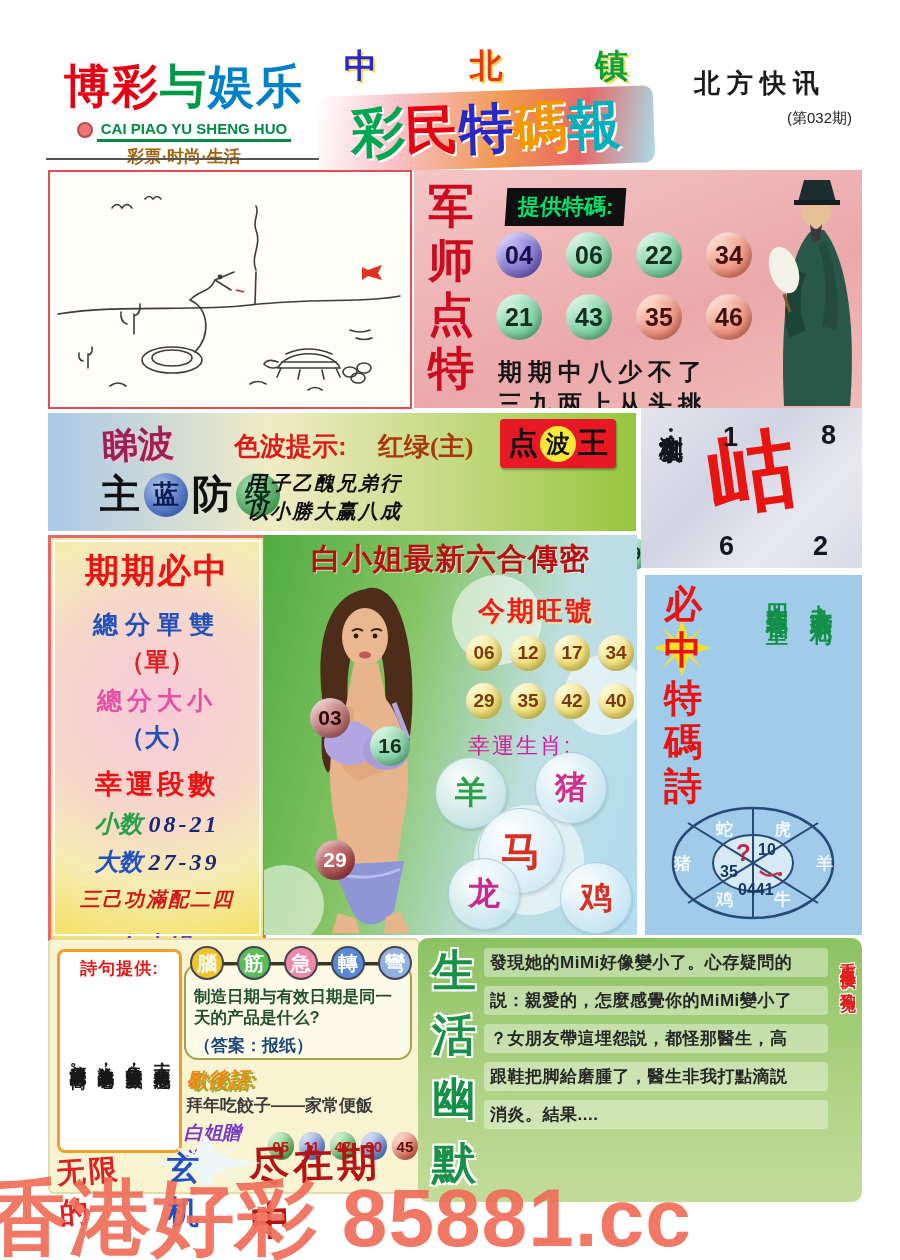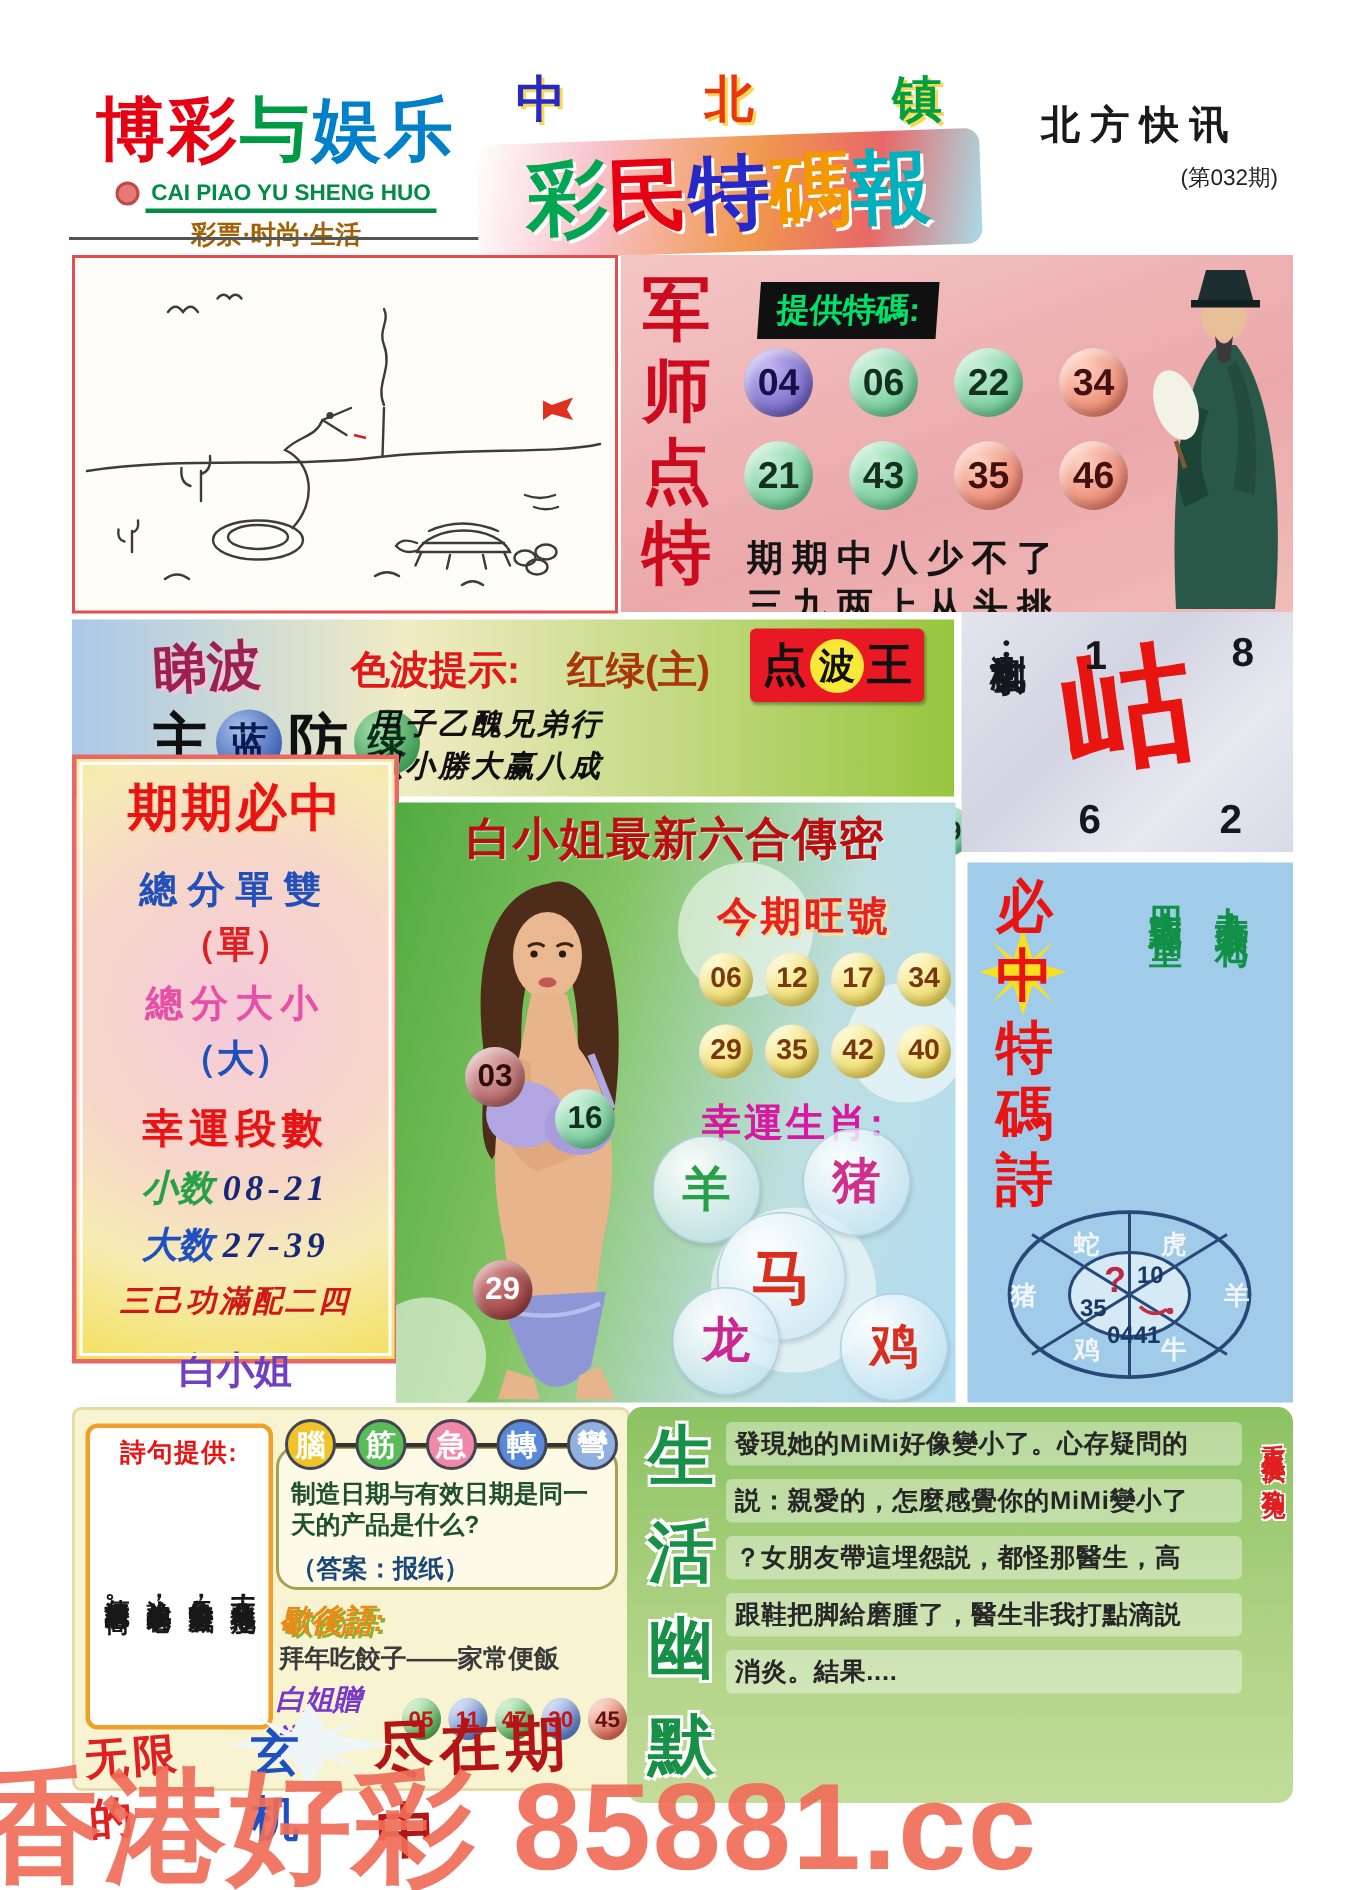--- a/index.html
+++ b/index.html
@@ -63,21 +63,21 @@
   .c-gift-green{background:radial-gradient(circle at 35% 30%,#bcecbc,#54b054 75%);color:#c01818;}
   .c-gift-blue{background:radial-gradient(circle at 35% 30%,#bccaf0,#5c80cc 75%);color:#c01818;}
   .c-gift-red{background:radial-gradient(circle at 35% 30%,#f8c2b2,#e06852 75%);color:#5e1010;}
 
   
   .sebo-band{left:48px;top:413px;width:588px;height:118px;
     background:linear-gradient(90deg,#aac8e8,#f0ecc4 38%,#96c63e);}
   .sebo-title{left:54px;top:8px;font-size:36px;font-weight:bold;color:#9c2050;
     font-family:"Liberation Serif",serif;transform:rotate(-3deg);text-shadow:2px 2px 0 #f0c8d8;}
   .sebo-hint-label{left:186px;top:16px;font-size:26px;font-weight:bold;color:#e01818;}
-  .sebo-hint-value{left:330px;top:16px;font-size:26px;font-weight:bold;color:#a83808;}
+  .sebo-hint-value{left:330px;top:16px;font-size:26px;font-weight:bold;color:#a83808;font-family:Liberation Serif, serif;}
   .king-box{left:452px;top:6px;background:#e81824;border-radius:4px;padding:4px 8px;
     display:flex;align-items:center;gap:2px;box-shadow:1px 2px 2px rgba(0,0,0,.3);}
   .king-box .kc{font-size:30px;font-weight:bold;color:#111;}
   .king-box .kball{width:36px;height:36px;border-radius:50%;background:#f8e838;
     display:inline-flex;align-items:center;justify-content:center;}
   .sebo-row2{left:52px;top:54px;display:flex;align-items:center;gap:4px;}
   .sebo-row2 .big{font-size:40px;font-weight:bold;color:#101010;font-family:"Liberation Serif",serif;}
   .sebo-row2 .bball{width:44px;height:44px;border-radius:50%;display:inline-flex;
     align-items:center;justify-content:center;font-size:26px;font-weight:bold;}
   .bball.blue{background:radial-gradient(circle at 35% 30%,#a8c0e8,#3c60b4 75%);color:#0a1a50;}
@@ -89,21 +89,21 @@
   
   .xuanji-box{left:641px;top:408px;width:221px;height:160px;
     background:linear-gradient(135deg,#e4e4ee,#d2d4e2 40%,#e8e8f0 70%,#d8dae6);}
   .xuanji-title{left:14px;top:10px;height:145px;font-size:24px;font-weight:bold;color:#16161e;
     font-family:"Liberation Serif",serif;}
   .xuanji-char{left:68px;top:22px;font-size:86px;font-weight:bold;color:#e81410;
     transform:rotate(-8deg);font-family:"Liberation Serif",serif;line-height:1;}
   .xz{font-size:27px;color:#16161e;font-weight:bold;}
 
   
-  .left-col{left:48px;top:503px;width:212px;height:400px;border:3px solid #e86868;
+  .left-col{left:48px;top:535px;width:212px;height:400px;border:3px solid #e86868;
     outline:2px solid #fff;outline-offset:-7px;text-align:center;
     background:radial-gradient(circle at 50% 42%,#f6cada 0%,#f6d8c8 45%,#f6ecb4 70%,#f4e05e 100%);}
   .lc-title{font-size:34px;font-weight:bold;color:#e81414;letter-spacing:2px;margin-top:10px;
     text-shadow:1px 1px 0 #f8d0a0;}
   .lc-blue{color:#2050b8;}
   .lc-l1{font-size:25px;font-weight:bold;letter-spacing:7px;margin-top:14px;font-family:"Liberation Serif",serif;}
   .lc-l2{font-size:25px;font-weight:bold;color:#e02020;margin-top:4px;font-family:"Liberation Serif",serif;}
   .lc-l3{font-size:25px;font-weight:bold;color:#e850a8;letter-spacing:5px;margin-top:6px;font-family:"Liberation Serif",serif;}
   .lc-l4{font-size:25px;font-weight:bold;color:#2050b8;margin-top:4px;font-family:"Liberation Serif",serif;}
   .lc-lucky{font-size:27px;font-weight:bold;color:#e81414;letter-spacing:4px;margin-top:12px;
@@ -124,21 +124,21 @@
   .center-panel{left:264px;top:535px;width:373px;height:400px;overflow:hidden;
     background:linear-gradient(105deg,#50ac40 0%,#84c464 35%,#bedfe0 68%,#b2dcf2 100%);}
   .flower{position:absolute;border-radius:50%;background:rgba(255,255,255,.55);}
   .cp-title{position:absolute;left:0;top:4px;width:100%;text-align:center;font-size:30px;
     font-weight:bold;color:#b81010;font-family:"Liberation Serif",serif;letter-spacing:1px;
     text-shadow:1px 1px 0 rgba(255,255,255,.6);}
   .photo{left:4px;top:46px;}
   .hot-title{left:214px;top:58px;font-size:27px;font-weight:bold;color:#e82020;
     text-shadow:2px 2px 0 #f8e0a0;letter-spacing:2px;}
   .hot-row{left:202px;display:flex;gap:8px;}
-  .zodiac-title{left:204px;top:196px;font-size:26px;font-weight:bold;color:#d818a0;letter-spacing:2px;}
+  .zodiac-title{left:204px;top:196px;font-size:22px;font-weight:normal;color:#d818a0;letter-spacing:2px;}
   .bubble{position:absolute;border-radius:50%;display:flex;align-items:center;justify-content:center;
     background:radial-gradient(circle at 35% 30%,rgba(255,255,255,.95),rgba(205,232,245,.65) 75%);
     border:1px solid rgba(150,190,210,.6);box-shadow:1px 2px 3px rgba(0,0,0,.12);}
   .bubble span{font-size:32px;font-weight:bold;font-family:"Liberation Serif",serif;}
 
   
   .right-col{left:645px;top:575px;width:217px;height:360px;background:#a0ccea;}
   .rc-char{position:absolute;left:16px;width:44px;text-align:center;font-size:38px;
     font-weight:bold;color:#e81414;font-family:"Liberation Serif",serif;z-index:2;}
   .burst{position:absolute;background:#f8e020;

